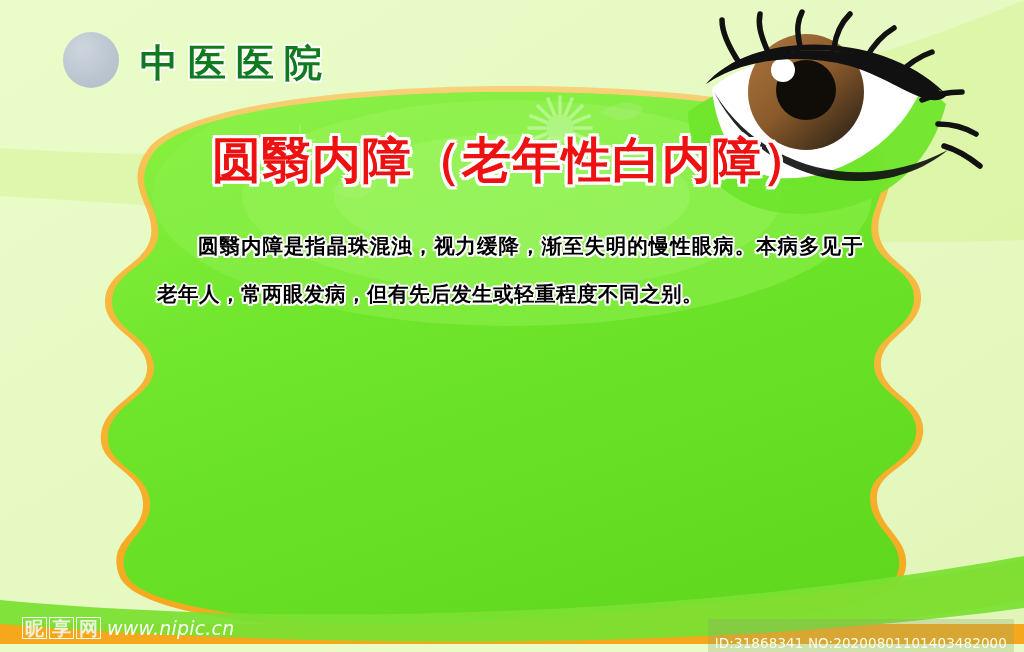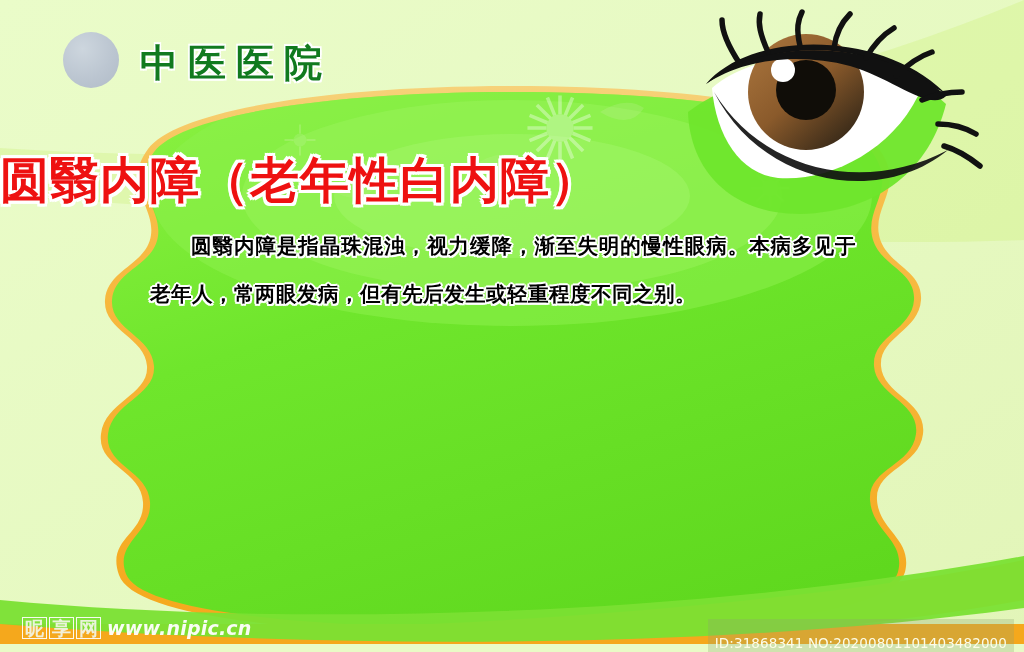--- a/index.html
+++ b/index.html
@@ -47,39 +47,40 @@
     text-shadow:
       -1.6px -1.6px 0 #fff,  1.6px -1.6px 0 #fff,
       -1.6px  1.6px 0 #fff,  1.6px  1.6px 0 #fff,
        0 0 3px #ffffff;
     white-space:nowrap;
   }
 
   
   .poster-title {
     position:absolute;
-    left:0; right:0; top:148px;
+    left:0; right:0; top:128px;
+    text-align:center;
     font-size:49px;
     font-weight:bold;
     letter-spacing:1px;
     color:#ee1111;
     font-family:"DejaVu Sans","Liberation Sans",sans-serif;
     text-shadow:
       -2.6px -2.6px 0 #fff, 2.6px -2.6px 0 #fff,
       -2.6px  2.6px 0 #fff, 2.6px  2.6px 0 #fff,
       -3.2px 0 0 #fff, 3.2px 0 0 #fff,
       0 -3.2px 0 #fff, 0 3.2px 0 #fff;
     white-space:nowrap;
     z-index:6;
   }
 
   
   .body-text {
     position:absolute;
-    left:150px;
+    left:157px;
     top:222px;
     width:706px;
     z-index:6;
   }
   .para {
     font-size:20.5px;
     font-weight:bold;
     line-height:48px;
     color:#000;
     text-align:justify;
@@ -117,21 +118,21 @@
     color:#f2f6e8;
     border:1.6px solid #ffffff;
     padding:0 2px;
     line-height:20px;
     font-family:"DejaVu Sans","Liberation Sans",sans-serif;
     opacity:.92;
   }
   .mark-url {
     font-size:19px;
     font-style:italic;
-    font-weight:bold;
+    font-weight:normal;
     color:#ffffff;
     opacity:.95;
     letter-spacing:.2px;
     font-family:"DejaVu Sans","Liberation Sans",sans-serif;
   }
   .footer-id {
     position:absolute;
     right:10px; top:14px;
     font-size:13.5px;
     color:#fdfde8;

